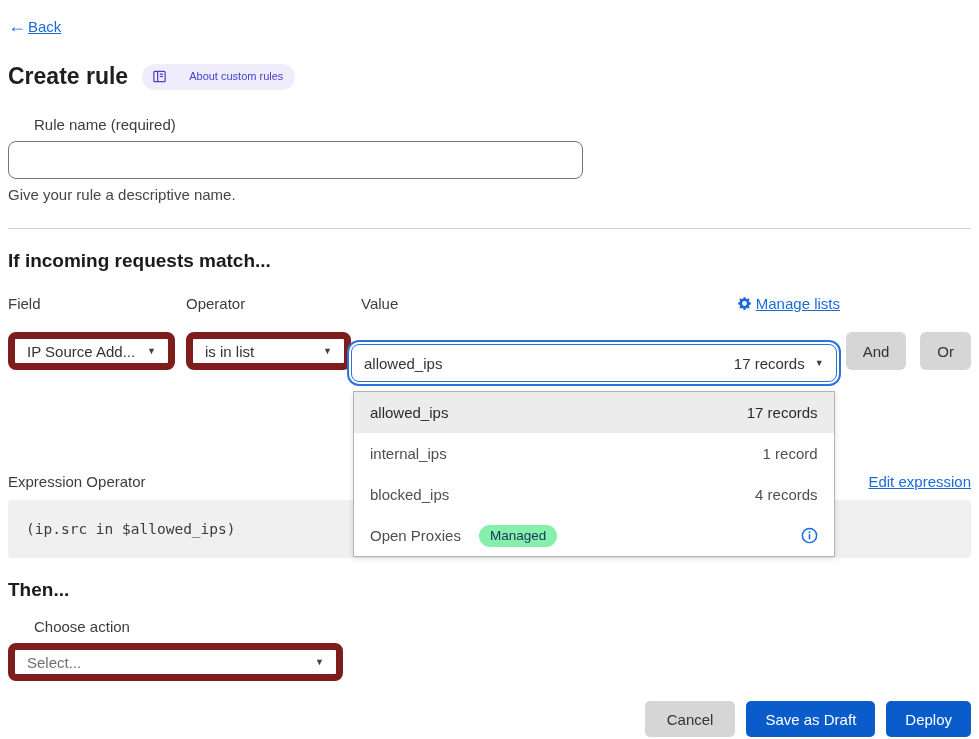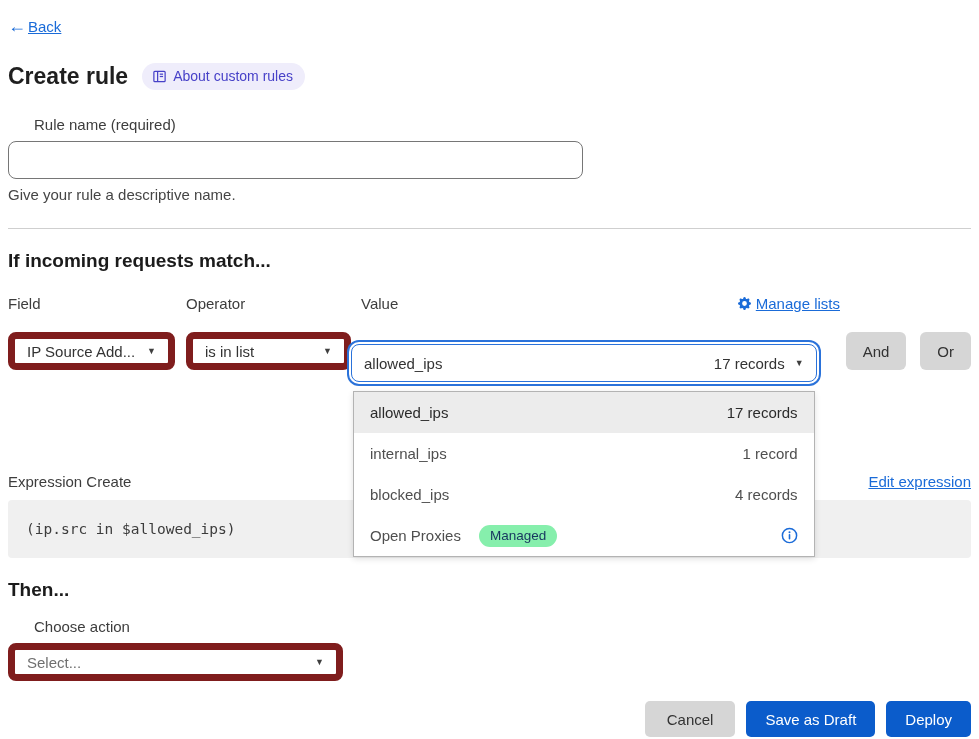--- a/index.html
+++ b/index.html
@@ -12,22 +12,22 @@
 
   
   .link { color:#1a6bd8; text-decoration:underline; cursor:pointer; font-size:15px; }
   .back-row { display:flex; align-items:center; gap:2px; }
   .back-arrow { color:#1a6bd8; font-size:18px; text-decoration:none; }
 
   
   .title-row { margin-top:26px; display:flex; align-items:center; gap:14px; }
   .page-title { font-size:23px; font-weight:bold; color:#1f1f1f; }
   .about-badge {
-    display:inline-flex; align-items:center; gap:6px;
-    background:#efedfb; color:#4741c8; font-size:14px;
+    display:inline-flex; align-items:center; gap:22px;
+    background:#efedfb; color:#4741c8; font-size:11px;
     padding:5px 12px 6px 10px; border-radius:14px; cursor:pointer;
   }
   .about-badge svg { display:block; }
 
   
   .field-label { margin-top:26px; font-size:15px; color:#3d3d3d;margin-left:26px; }
   .rule-input {
     margin-top:8px; width:575px; height:38px;
     border:1px solid #767676; border-radius:8px;
     font-size:15px; padding:0 12px; color:#333; outline:none;
@@ -63,21 +63,21 @@
     width:100%;
     border:1px solid #2a72da;
     box-shadow: 0 0 0 2px #fff, 0 0 0 4px #2a72da;
   }
   .value-right { display:flex; align-items:center; }
   .btn-gray {
     height:38px; background:#d6d6d6; color:#333; border:none; border-radius:6px;
     font-size:15px; padding:0 17px; cursor:pointer;
     font-family:"Liberation Sans","DejaVu Sans",sans-serif;
   }
-  .btn-and { margin-right:14px;margin-left:20px; }
+  .btn-and { margin-right:14px; }
 
   
   .dropdown-panel {
     position:absolute; left:2px; right:2px; top:47px; z-index:10;
     background:#fff; border:1px solid #b3b3b3;
     box-shadow:0 2px 6px rgba(0,0,0,.12);
   }
   .dd-row {
     height:41px; display:flex; align-items:center; justify-content:space-between;
     padding:0 16px; font-size:15px; color:#4f4f4f; cursor:pointer;
@@ -218,21 +218,21 @@
           </div>
         </div>
       </div>
       <button class="btn-gray btn-and">And</button>
       <button class="btn-gray">Or</button>
     </div>
   </div>
 
   
   <div class="expr-row">
-    <span class="expr-label">Expression Create</span>
+    <span class="expr-label">Expression Operator</span>
     <a class="link">Edit expression</a>
   </div>
   <div class="code-block">
     <span>(ip.src in $allowed_ips)</span>
   </div>
 
   
   <div class="section-heading">Then...</div>
   <div class="field-label" style="margin-top:17px;">Choose action</div>
   <div class="select action-select">

